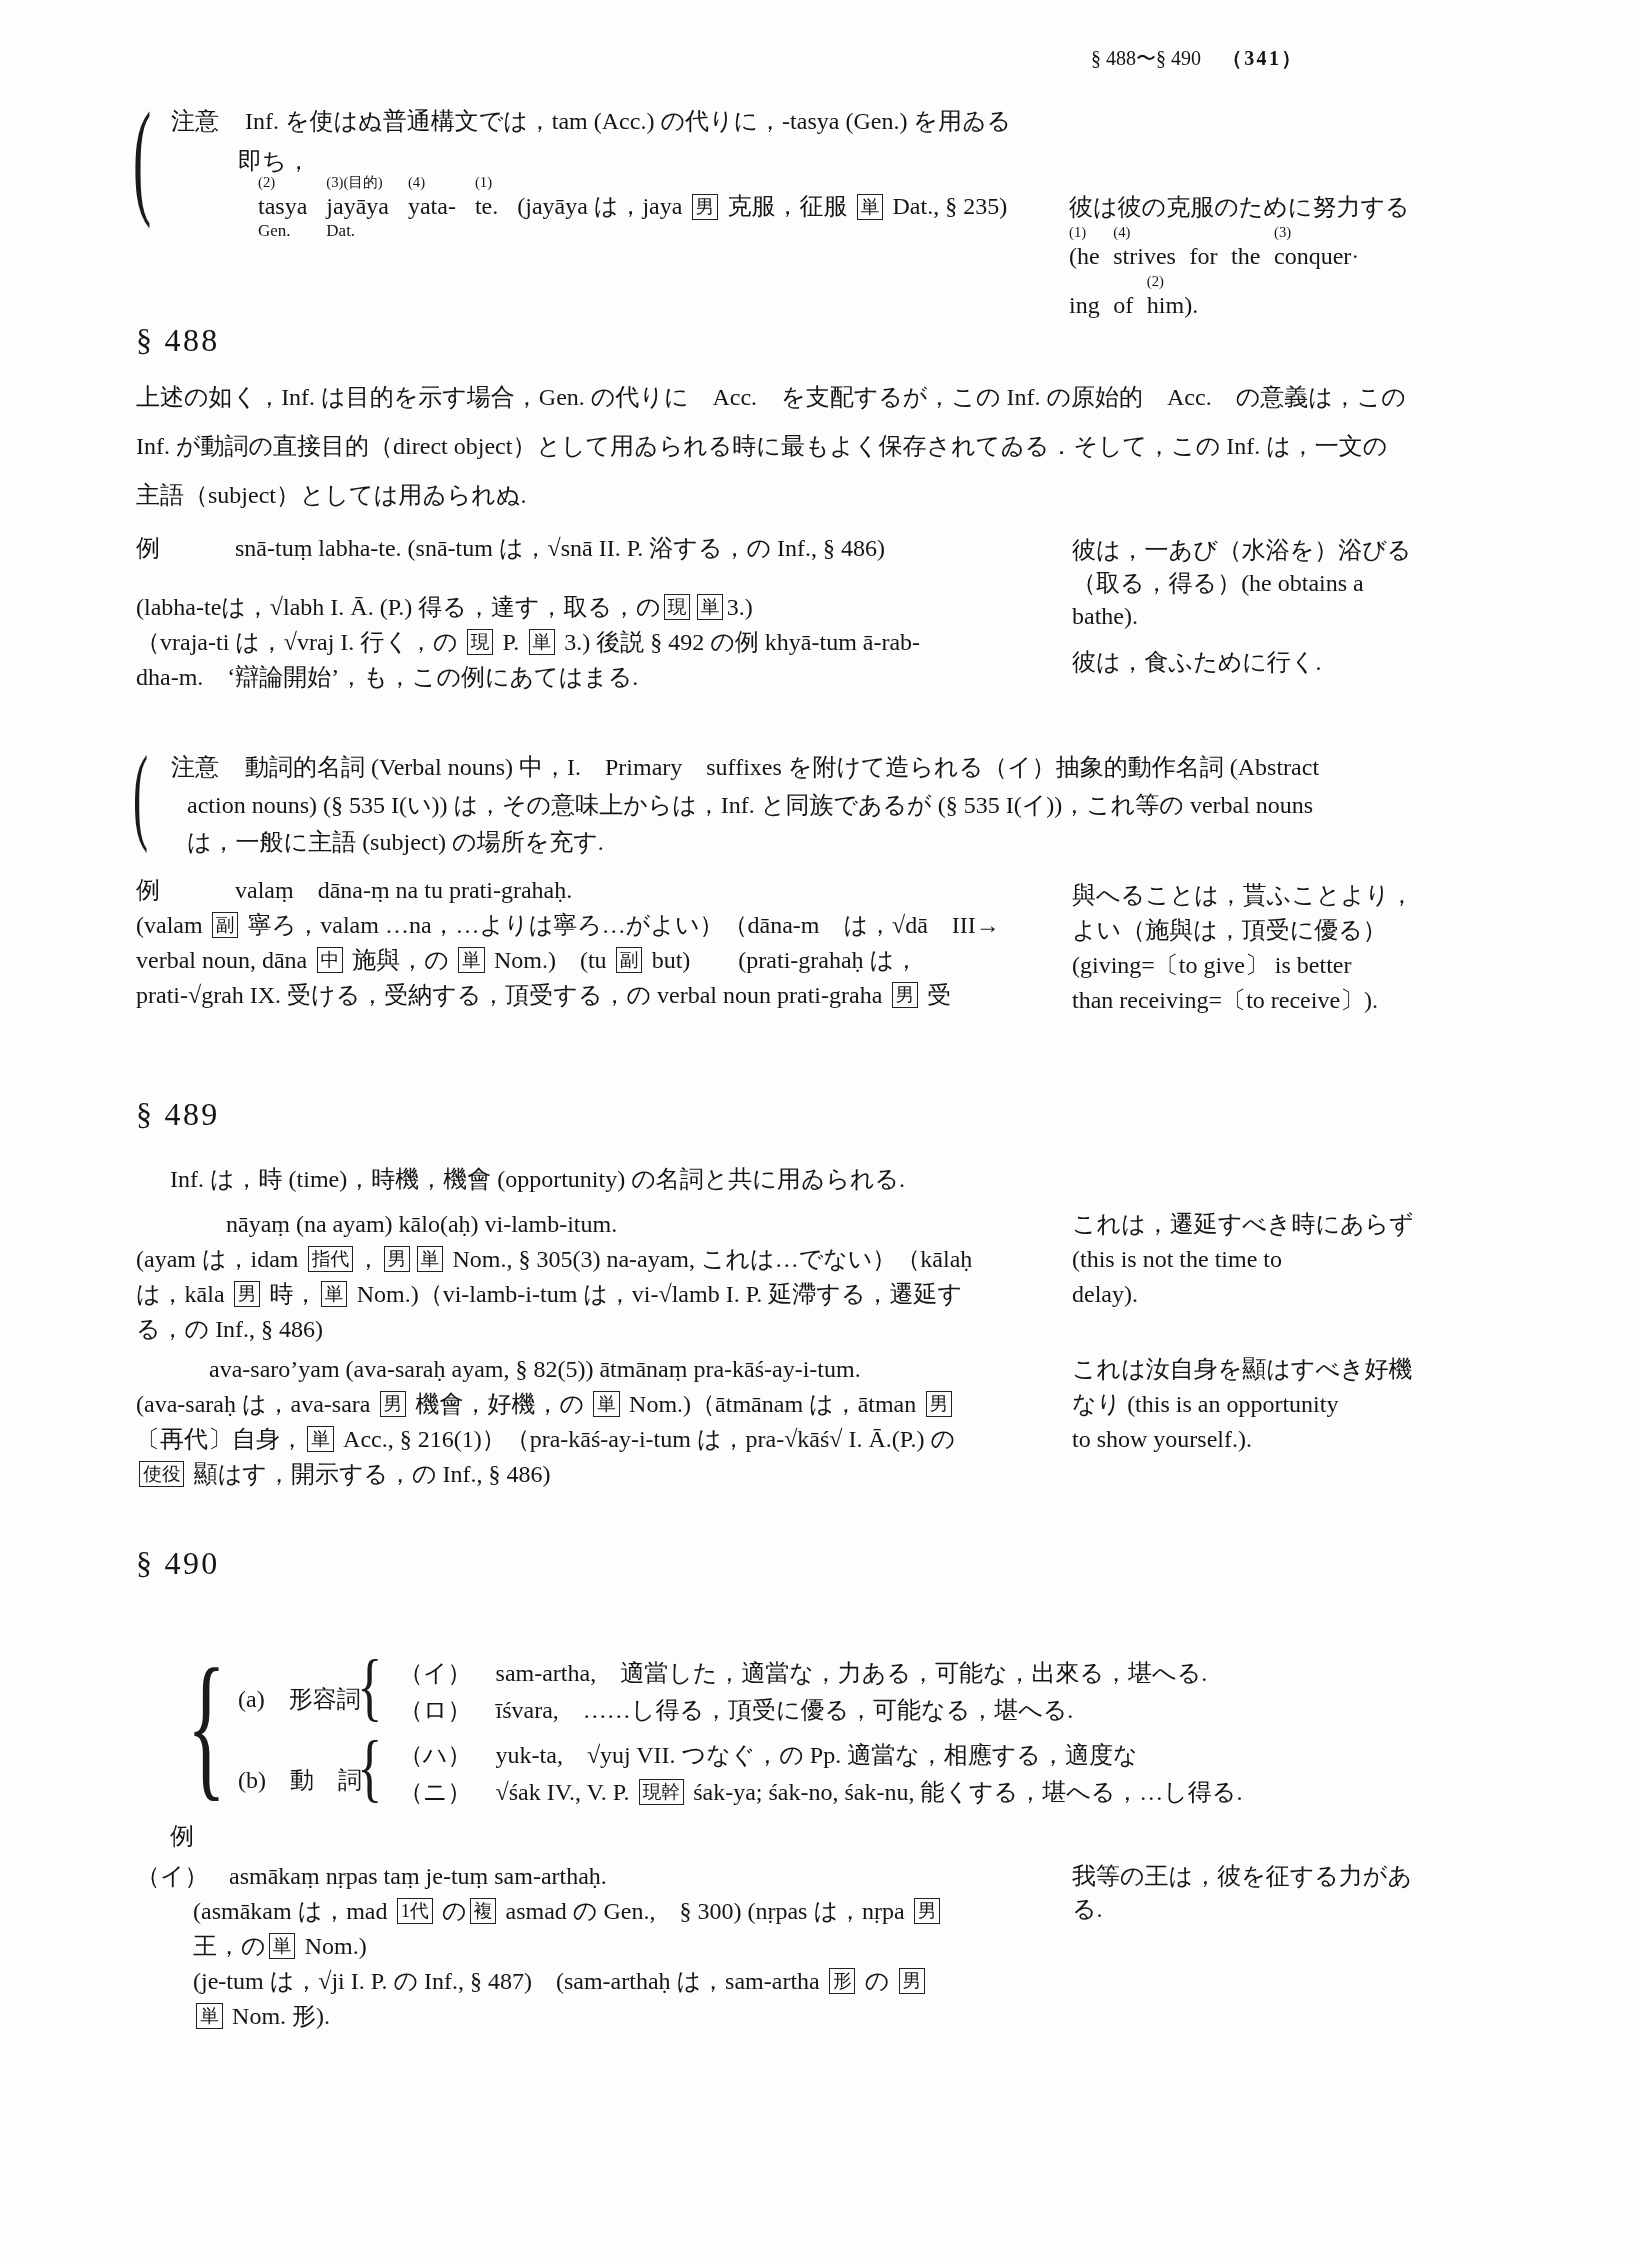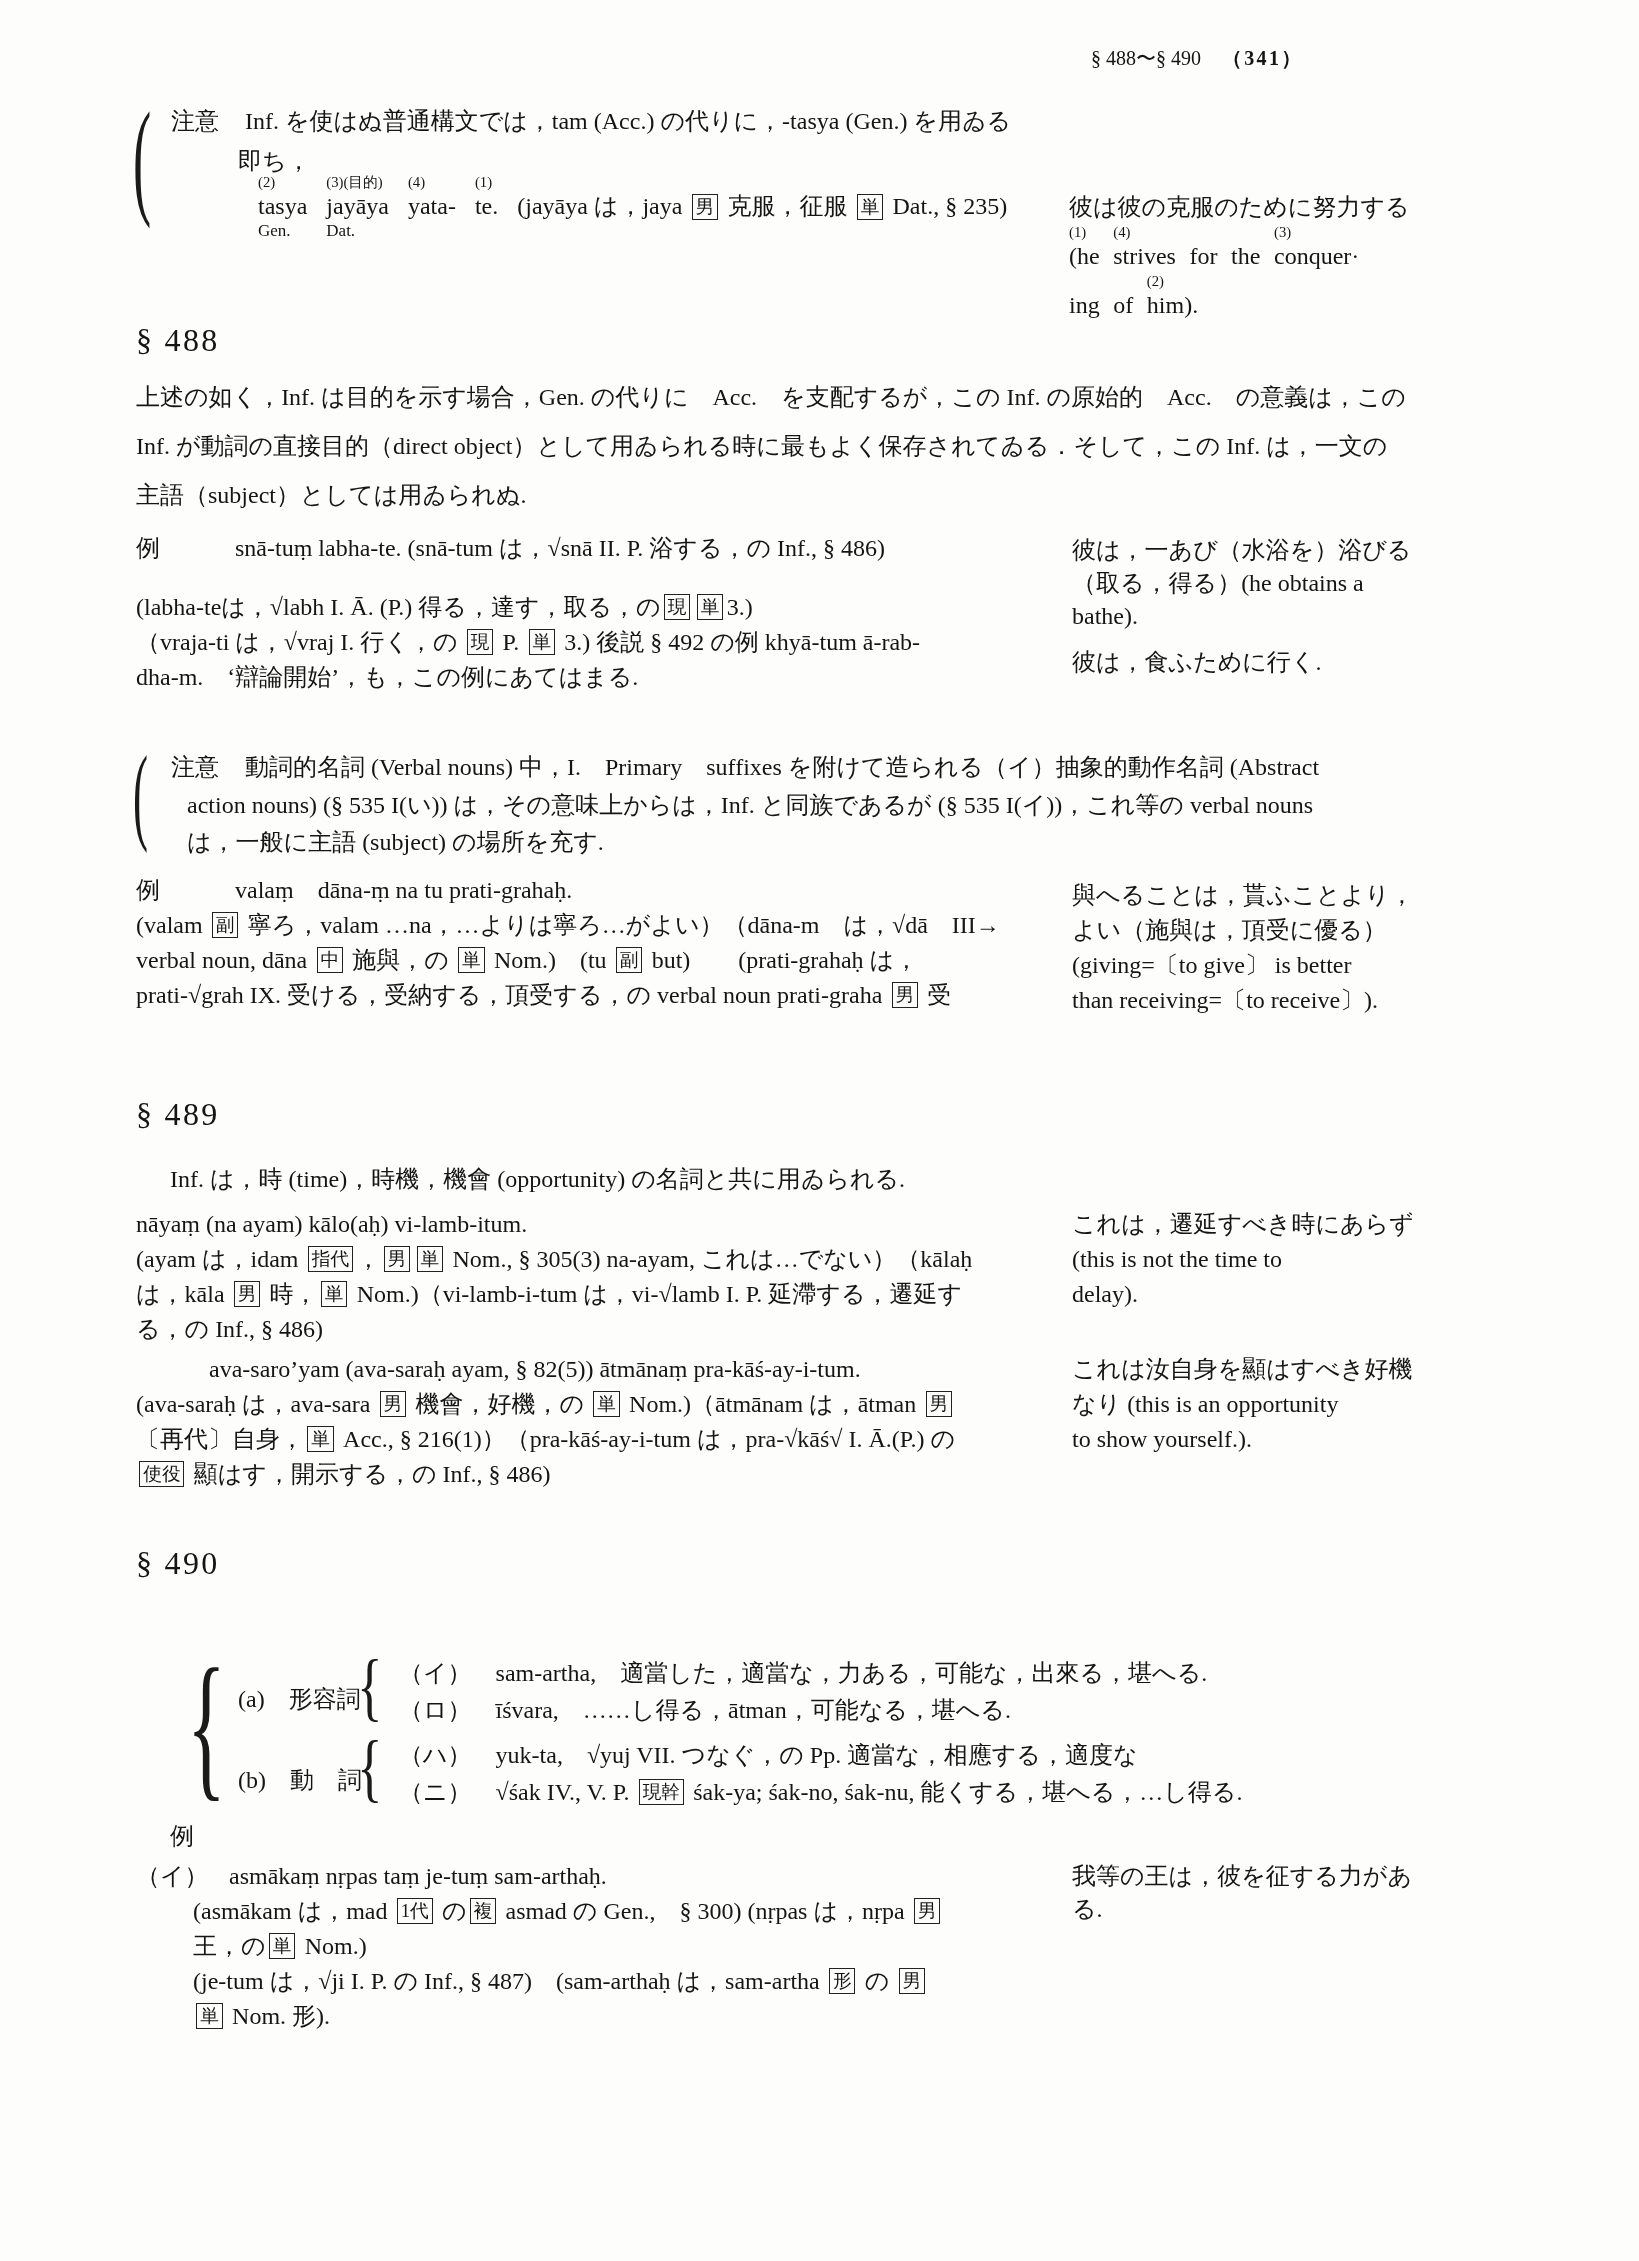--- a/index.html
+++ b/index.html
@@ -164,21 +164,21 @@
         <div class="line">よい（施與は，頂受に優る）</div>
         <div class="line">(giving=〔to give〕 is better</div>
         <div class="line">than receiving=〔to receive〕).</div>
       </div>
   </section>
 
   <h2 class="heading" style="left:136px;top:1096px;font-weight:normal;margin:0;">§ 489</h2>
   <div class="abs line" style="left:170px;top:1162px;">Inf. は，時 (time)，時機，機會 (opportunity) の名詞と共に用ゐられる.</div>
 
   <section class="abs" style="left:136px;top:1207px;width:1504px;height:144px;">
-    <div class="line" style="">nāyaṃ (na ayam) kālo(aḥ) vi-lamb-itum.</div>
+    <div class="line" style="margin-left:90px;">nāyaṃ (na ayam) kālo(aḥ) vi-lamb-itum.</div>
     <div>
         <div class="line">(ayam は，idam <span class="boxed">指代</span>，<span class="boxed">男</span><span class="boxed">単</span> Nom., § 305(3) na-ayam, これは…でない）（kālaḥ</div>
         <div class="line">は，kāla <span class="boxed">男</span> 時，<span class="boxed">単</span> Nom.)（vi-lamb-i-tum は，vi-√lamb I. P. 延滯する，遷延す</div>
         <div class="line">る，の Inf., § 486)</div>
       </div>
     <div class="rcol" style="left:936px;top:0;">
         <div class="line">これは，遷延すべき時にあらず</div>
         <div class="line">(this is not the time to</div>
         <div class="line">delay).</div>
       </div>
@@ -199,21 +199,21 @@
   </section>
 
   <h2 class="heading" style="left:136px;top:1545px;font-weight:normal;margin:0;">§ 490</h2>
 
   <section class="abs" style="left:170px;top:1654px;width:1413px;height:175px;">
     <span class="cbrace" style="left:17px;top:-4.5px;font-size:162px;transform:scale(0.5,1);">{</span>
     <div class="abs line" style="left:68px;top:28px;">(a)　形容詞</div>
     <span class="cbrace" style="left:187px;top:-2.3px;font-size:76px;transform:scale(0.7,1);">{</span>
     <div class="abs" style="left:229px;top:1.1px;">
         <div class="note-line">（イ）　sam-artha,　適當した，適當な，力ある，可能な，出來る，堪へる.</div>
-        <div class="note-line">（ロ）　īśvara,　……し得る，ātman，可能なる，堪へる.</div>
+        <div class="note-line">（ロ）　īśvara,　……し得る，頂受に優る，可能なる，堪へる.</div>
       </div>
     <div class="abs line" style="left:68px;top:109px;">(b)　動　詞</div>
     <span class="cbrace" style="left:187px;top:79px;font-size:76px;transform:scale(0.7,1);">{</span>
     <div class="abs" style="left:229px;top:83px;">
         <div class="note-line">（ハ）　yuk-ta,　√yuj VII. つなぐ，の Pp. 適當な，相應する，適度な</div>
         <div class="note-line">（ニ）　√śak IV., V. P. <span class="boxed">現幹</span> śak-ya; śak-no, śak-nu, 能くする，堪へる，…し得る.</div>
       </div>
   </section>
 
   <div class="abs line" style="left:170px;top:1819px;">例</div>

